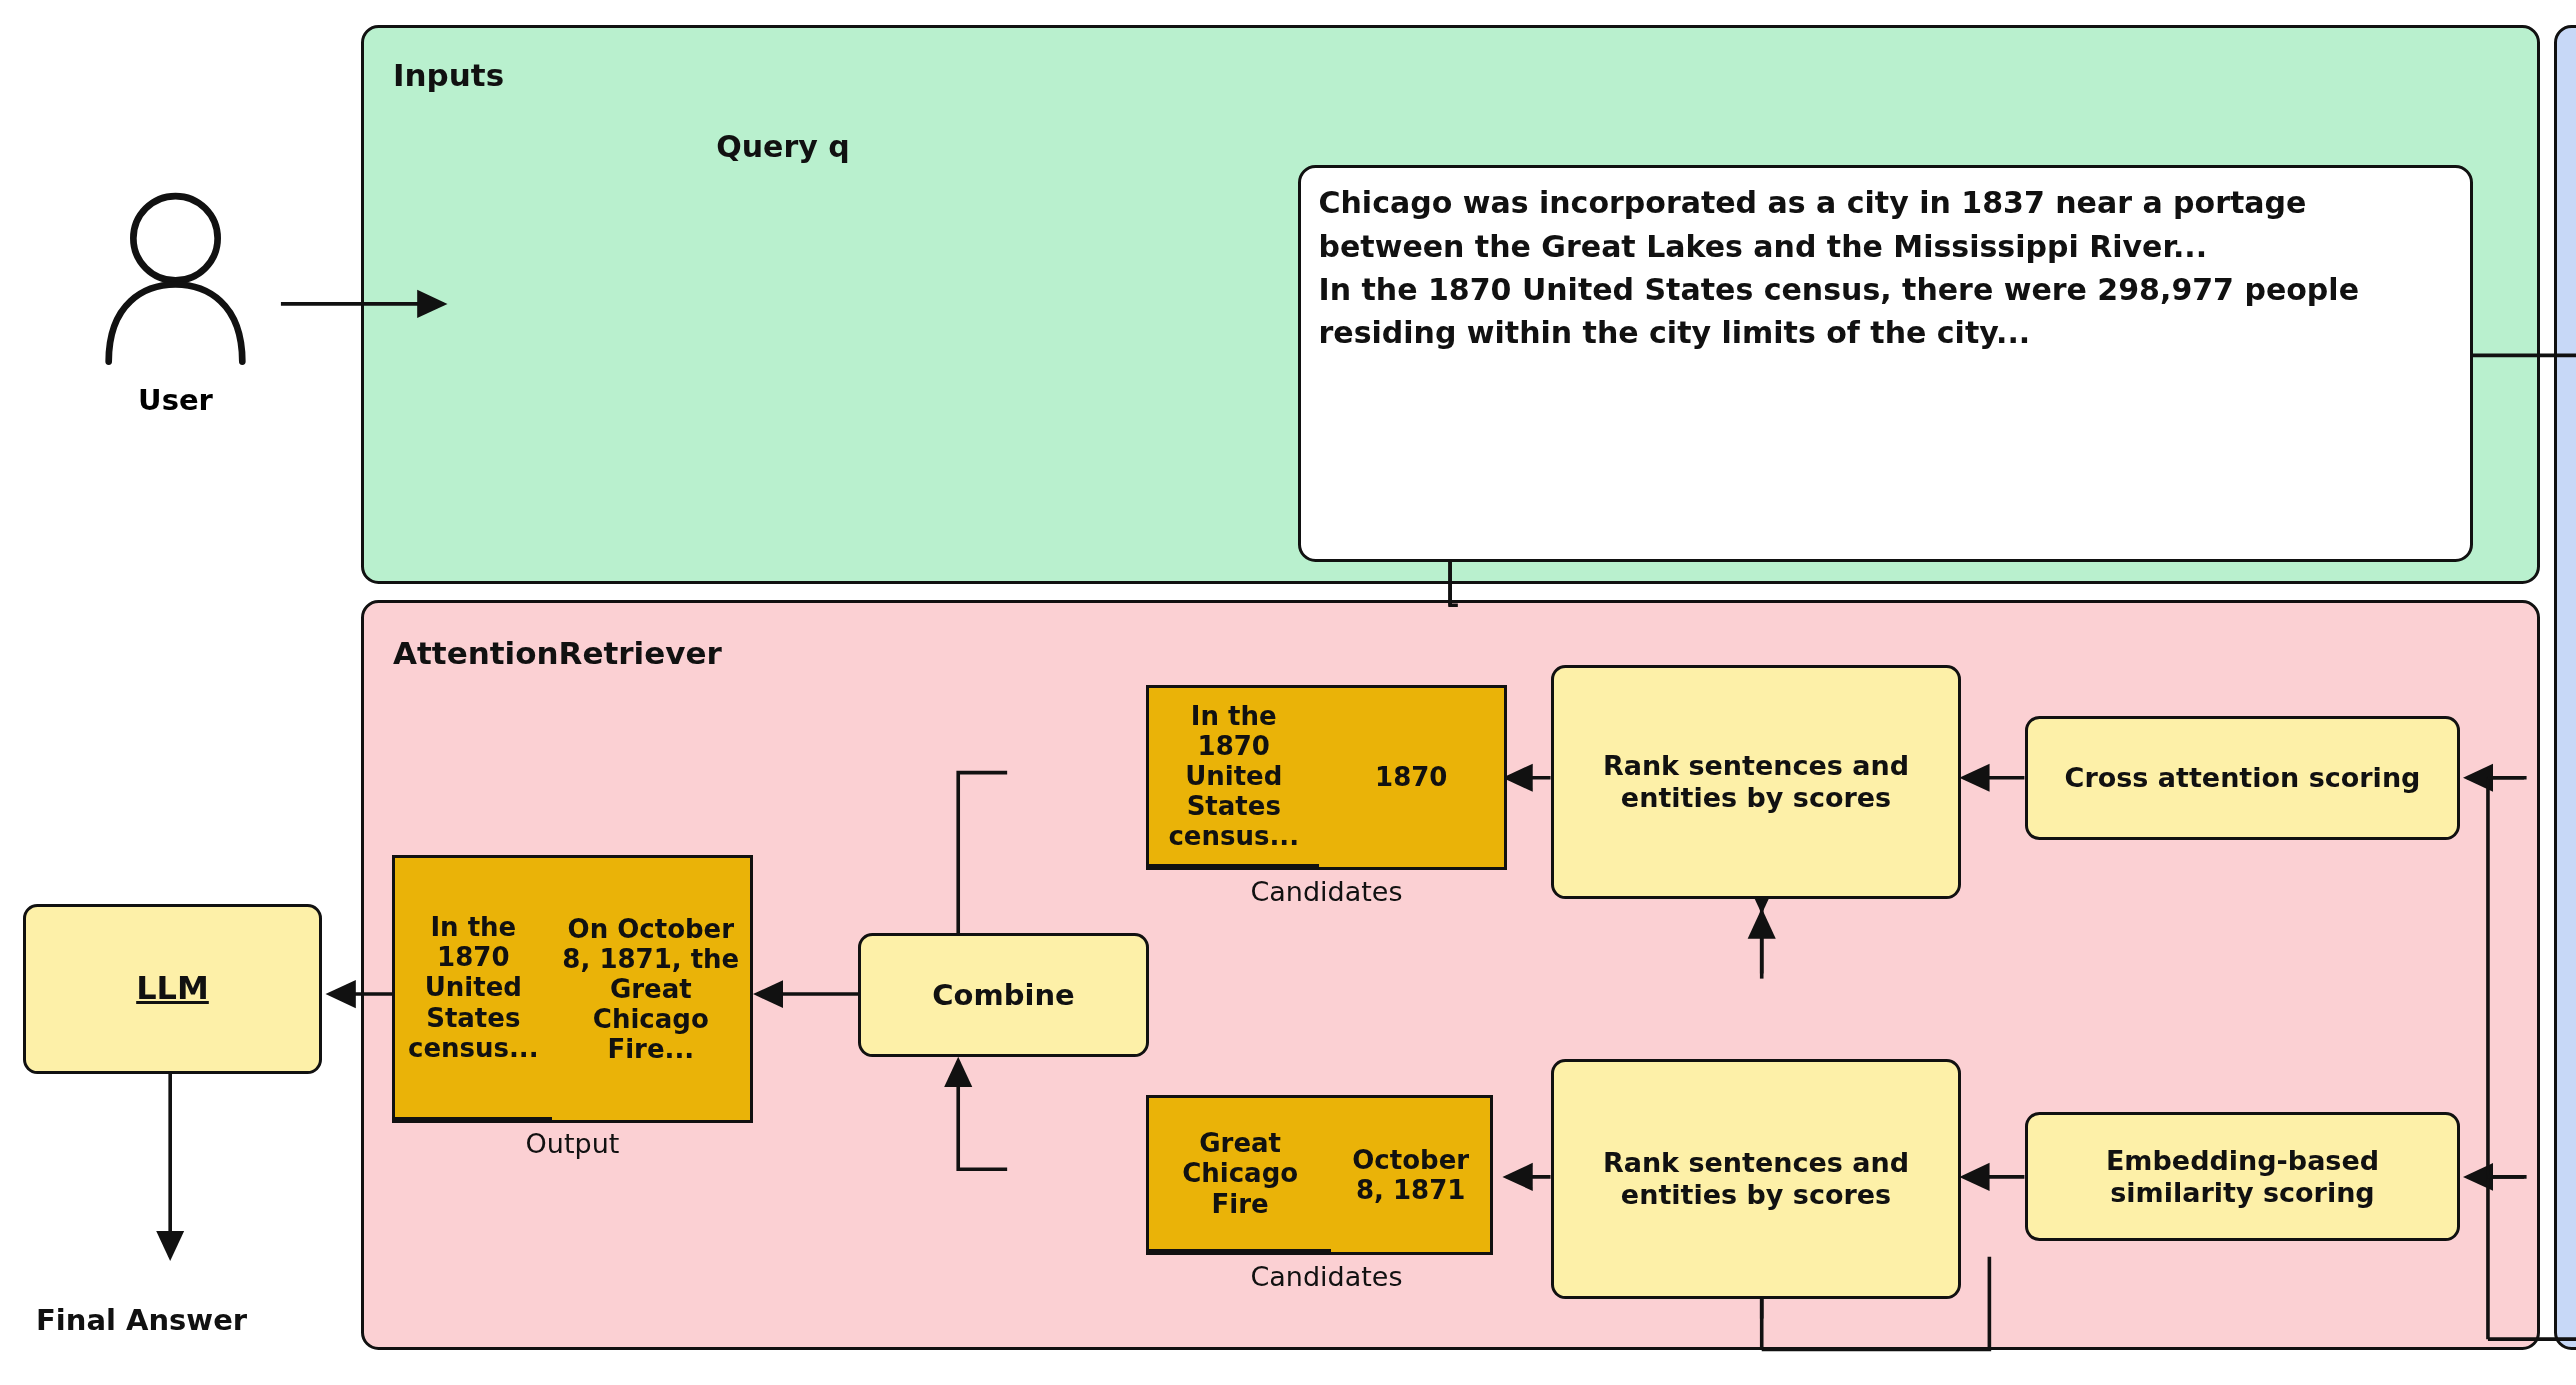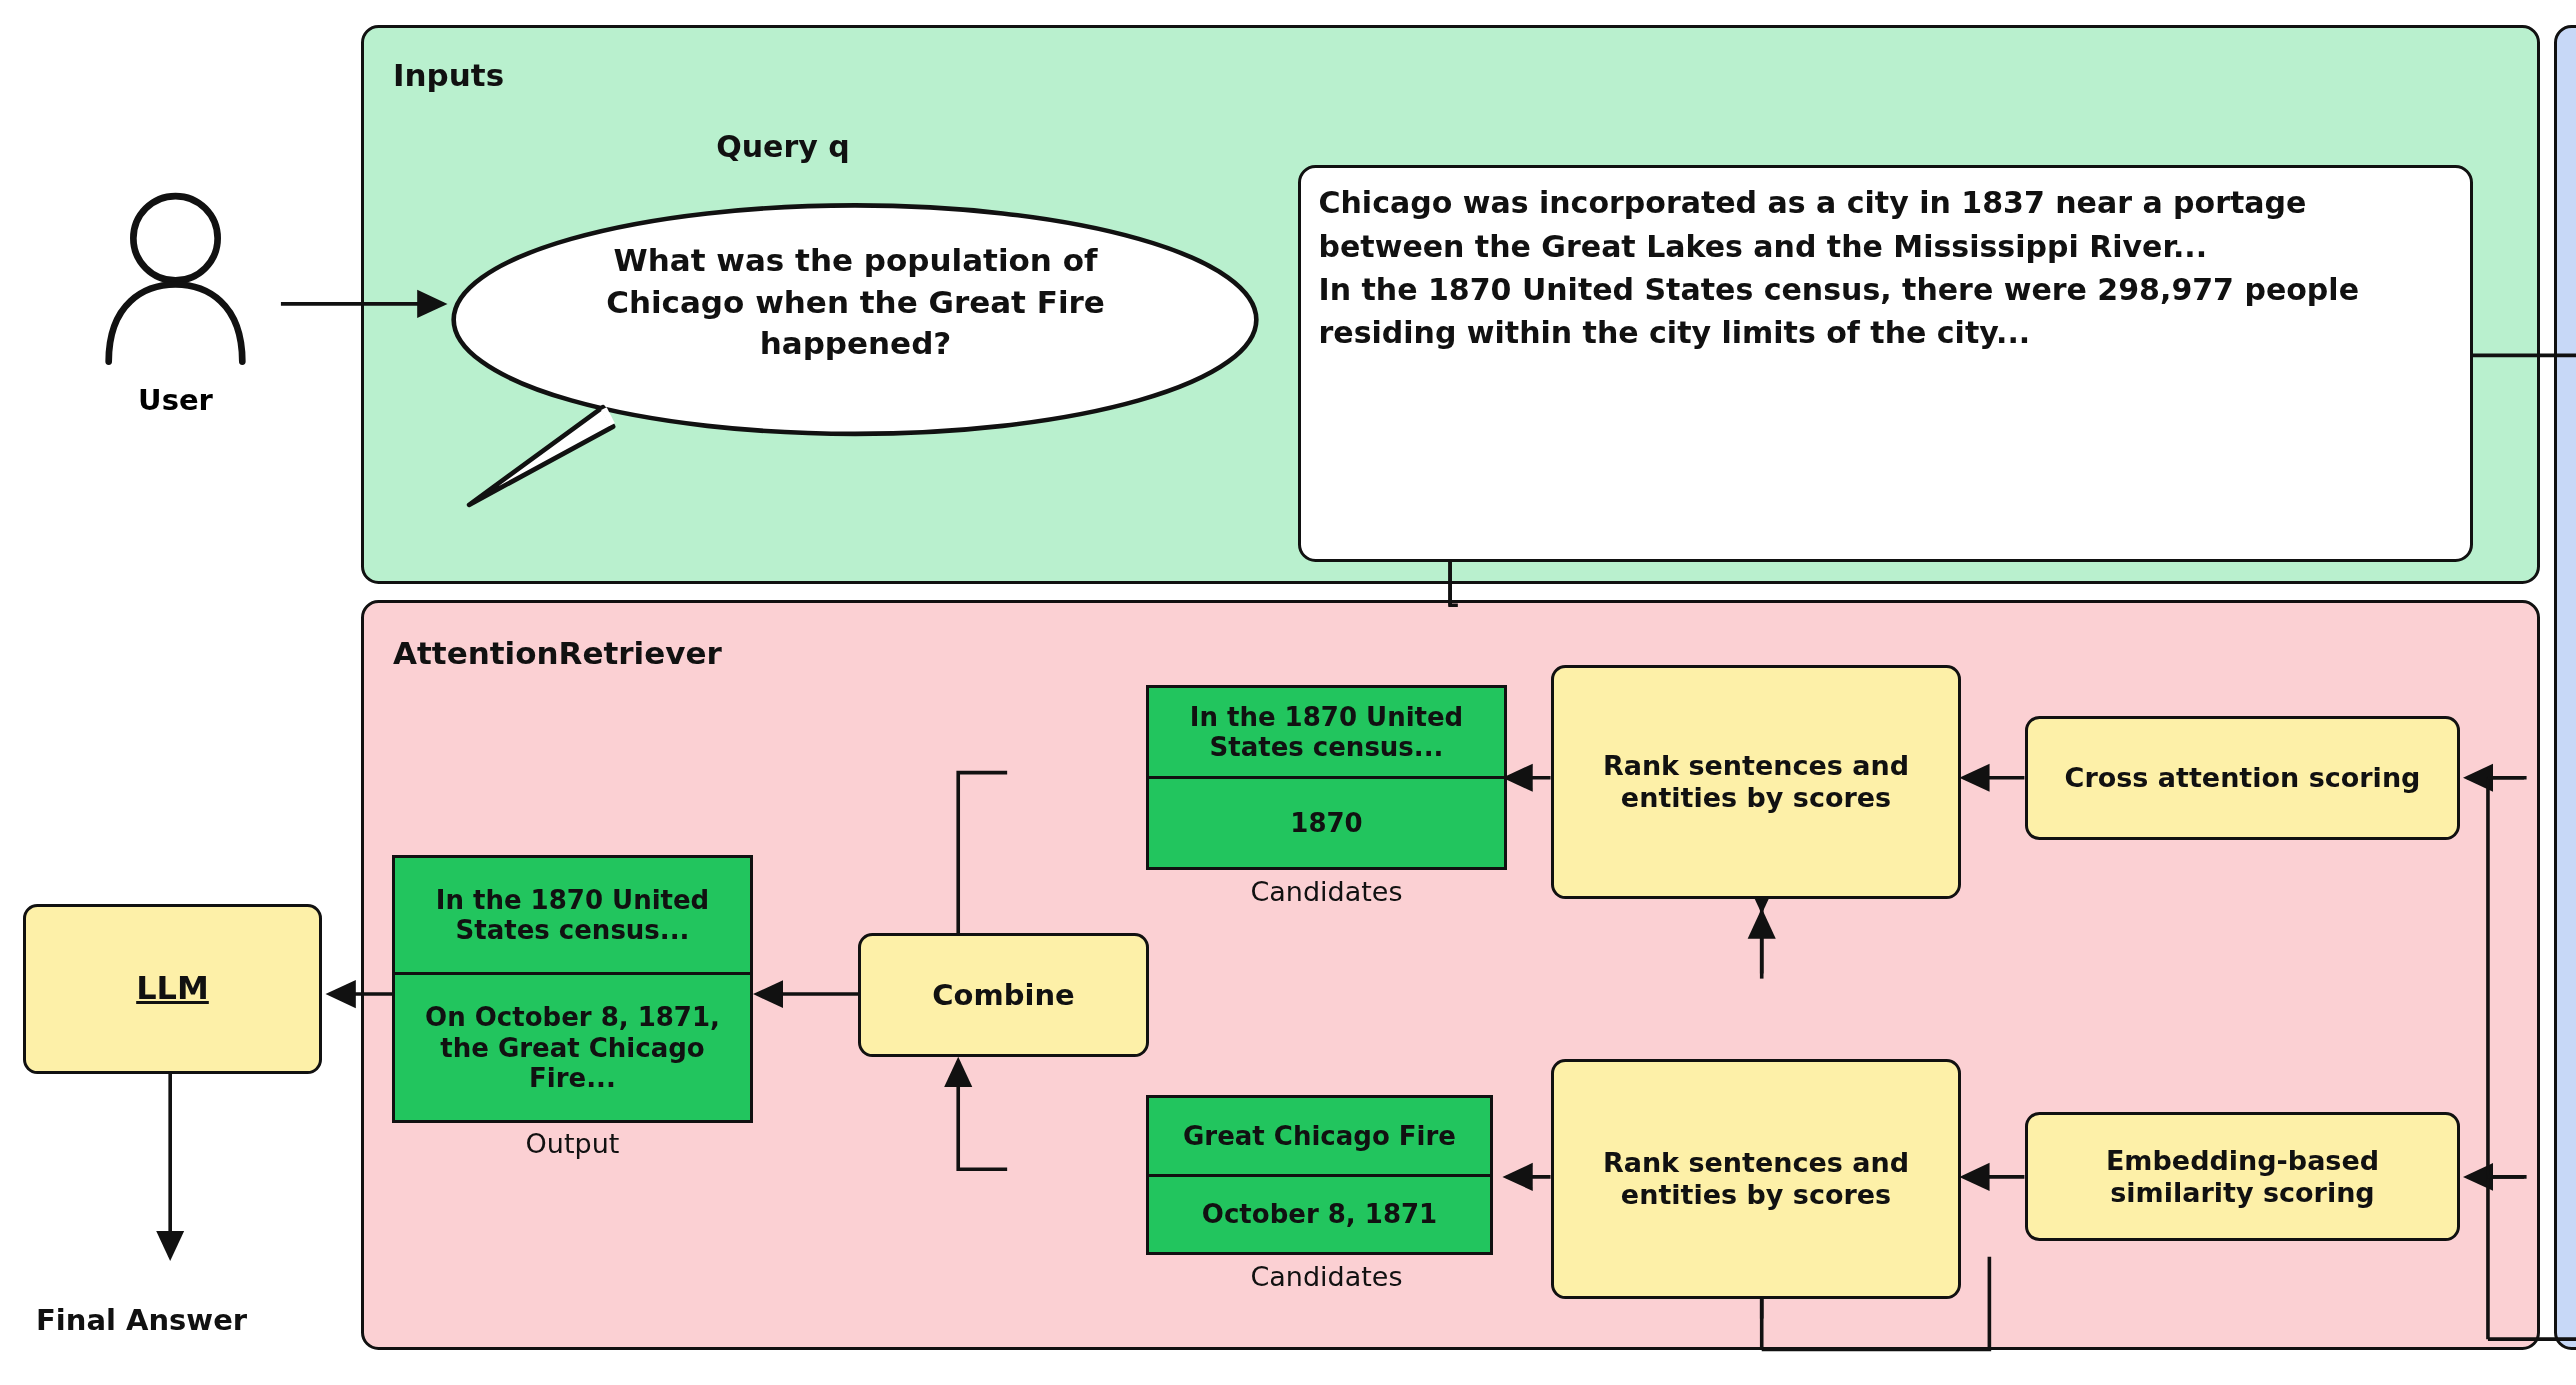--- a/index.html
+++ b/index.html
@@ -54,23 +54,23 @@
     font-weight: bold;
     color: #111111;
     line-height: 1.18;
   }
   .yellow { background: #fdf0a8; border-radius: 14.4px; }
 
   .stack {
     position: absolute;
     box-sizing: border-box;
     border: 3.1px solid #111111;
-    background: #22c55e;
+    background: #eab308;
     display: flex;
-    flex-direction: column;
+    flex-direction: row;
   }
   .stack .cell {
     flex: 1 1 auto;
     display: flex;
     align-items: center;
     justify-content: center;
     text-align: center;
     font-weight: bold;
     color: #111111;
     line-height: 1.16;
@@ -201,28 +201,20 @@
   <div class="user-wrap" style="left:93px; top:191px; width:165px; height:247px;">
     <svg width="165" height="185" viewBox="0 0 320 360">
       <circle cx="160" cy="92" r="82" fill="none" stroke="#111111" stroke-width="13"></circle>
       <path d="M30,332 C30,218 100,182 160,182 C220,182 290,218 290,332" fill="none" stroke="#111111" stroke-width="13" stroke-linecap="round"></path>
     </svg>
     <div class="user-label" style="top:192px; font-size:29px;">User</div>
   </div>
 
   <div class="label-above" style="left:618px; top:129px; width:330px; font-size:30px;">Query q</div>
 
-  <div style="position:absolute; left:448px; top:191px; width:814px; height:319px;">
-    <svg width="814" height="319" viewBox="0 0 1580 620">
-      <ellipse cx="790" cy="250" rx="780" ry="222" fill="#ffffff" stroke="#111111" stroke-width="9"></ellipse>
-      <path d="M300,420 L40,610 L320,458 Z" fill="#ffffff" stroke="#111111" stroke-width="9" stroke-linejoin="round"></path>
-      <path d="M302,423 L318,454" stroke="#ffffff" stroke-width="12"></path>
-    </svg>
-    <div style="position:absolute; left:93px; top:49px; width:629px; text-align:center; font-weight:bold; font-size:31px; line-height:1.34; color:#111111;">What was the population of Chicago when the Great Fire happened?</div>
-  </div>
 
   <div class="label-above" style="left:1391px; top:129px; width:670px; font-size:30px;margin-top:38px;">Long Document D</div>
 
   <div class="doc-box" style="left:1298px; top:165px; width:1175px; height:397px;">
     <div style="font-size:30px;">Chicago was incorporated as a city in 1837 near a portage between the Great Lakes and the Mississippi River...</div>
     <div style="font-size:30px;">In the 1870 United States census, there were 298,977 people residing within the city limits of the city...</div>
   </div>
 
   <div class="node yellow" style="left:2025px; top:716px; width:435px; height:124px; font-size:27px; padding:0 18px;">Cross attention scoring</div>
 

